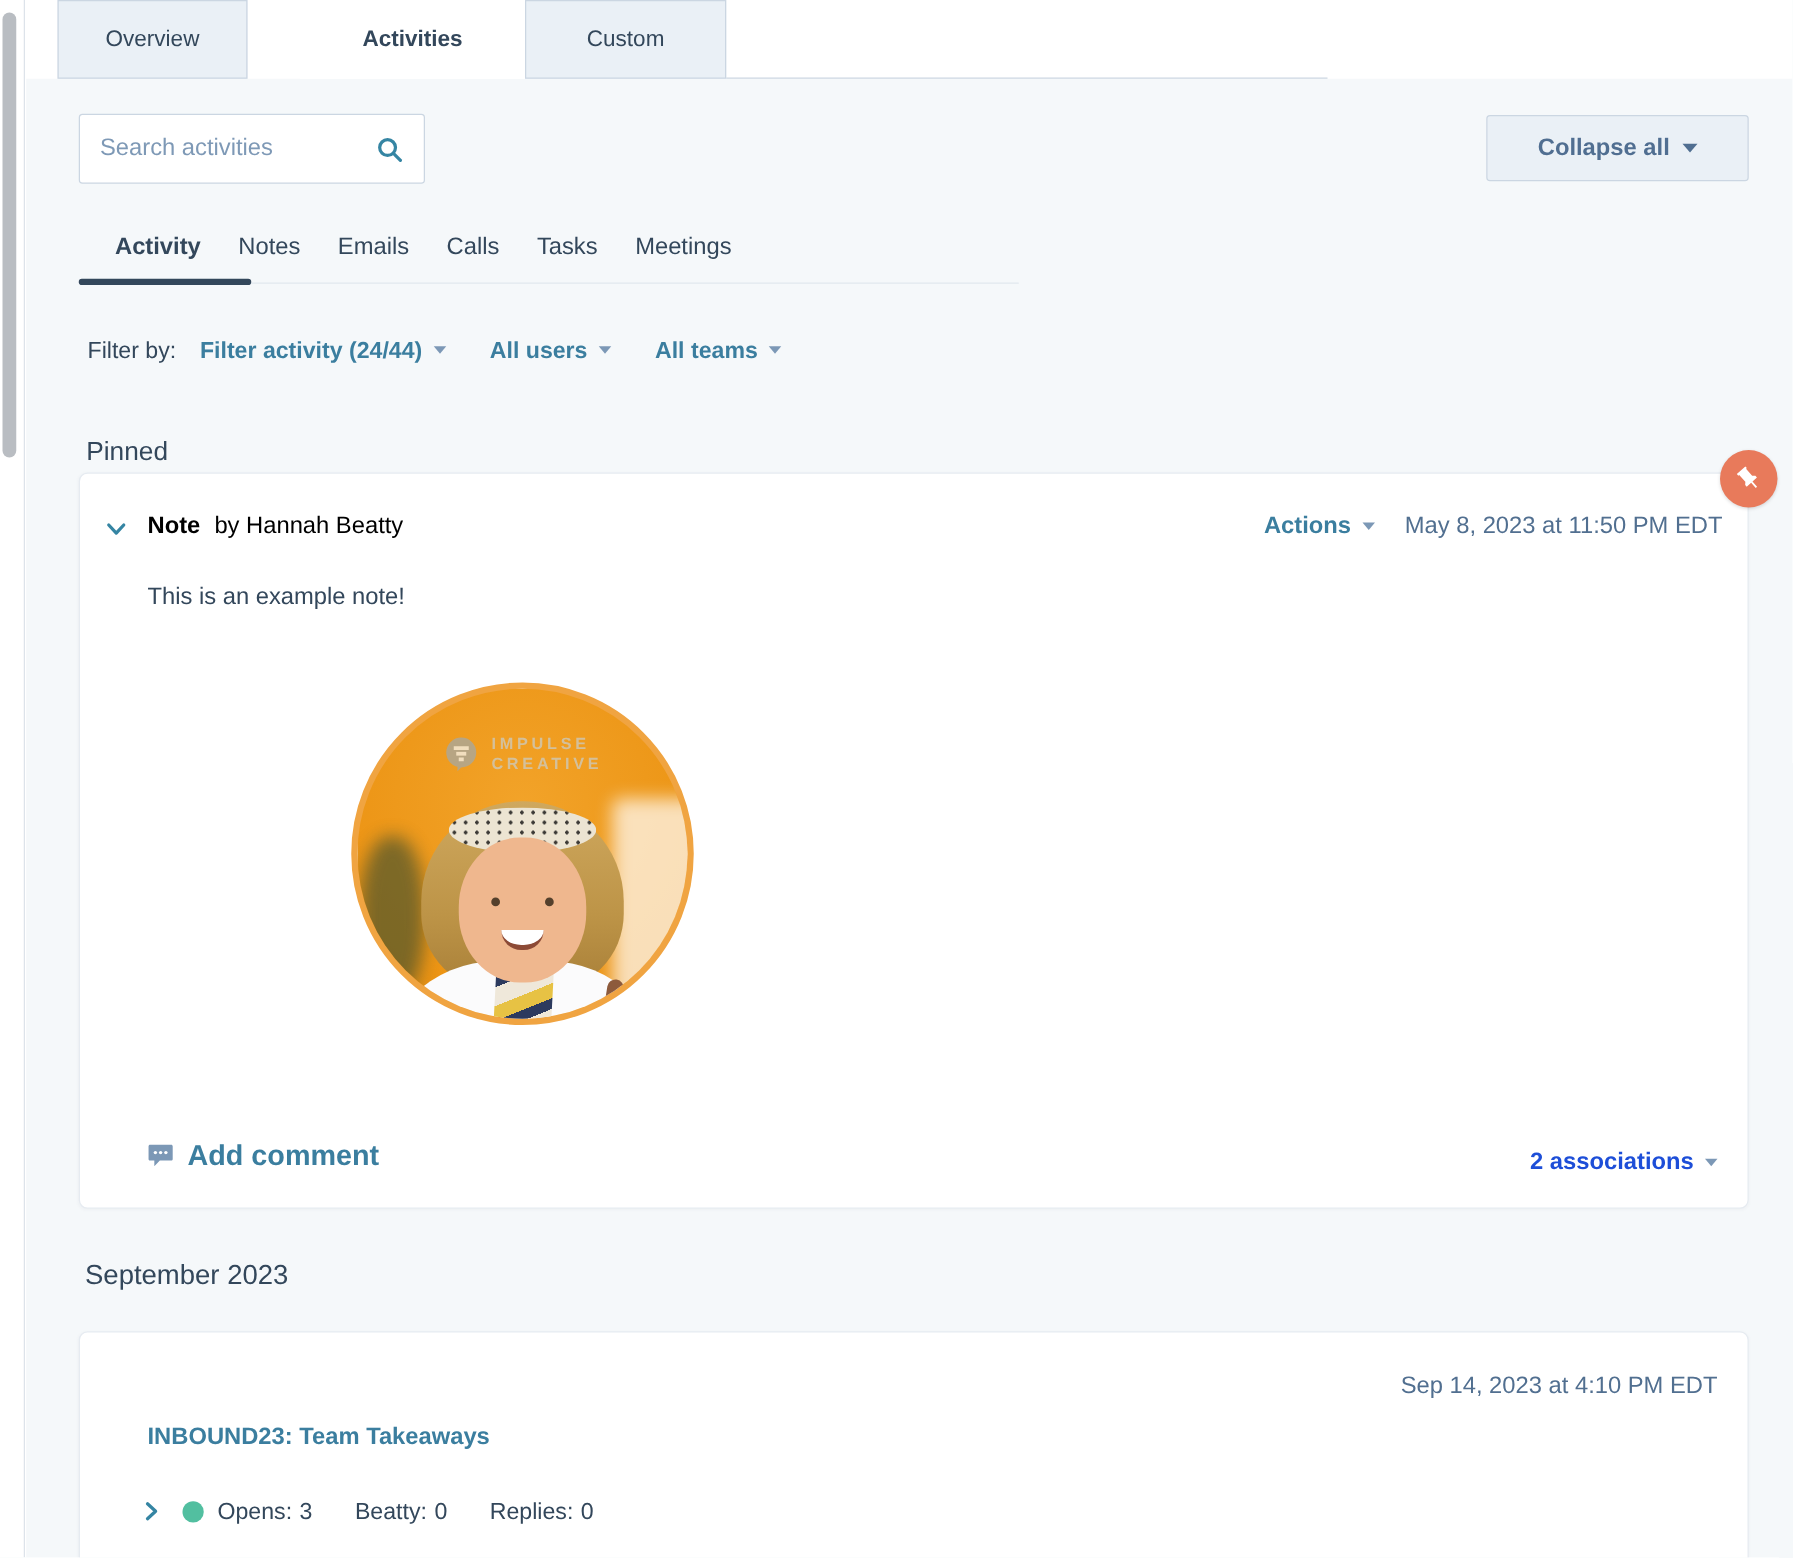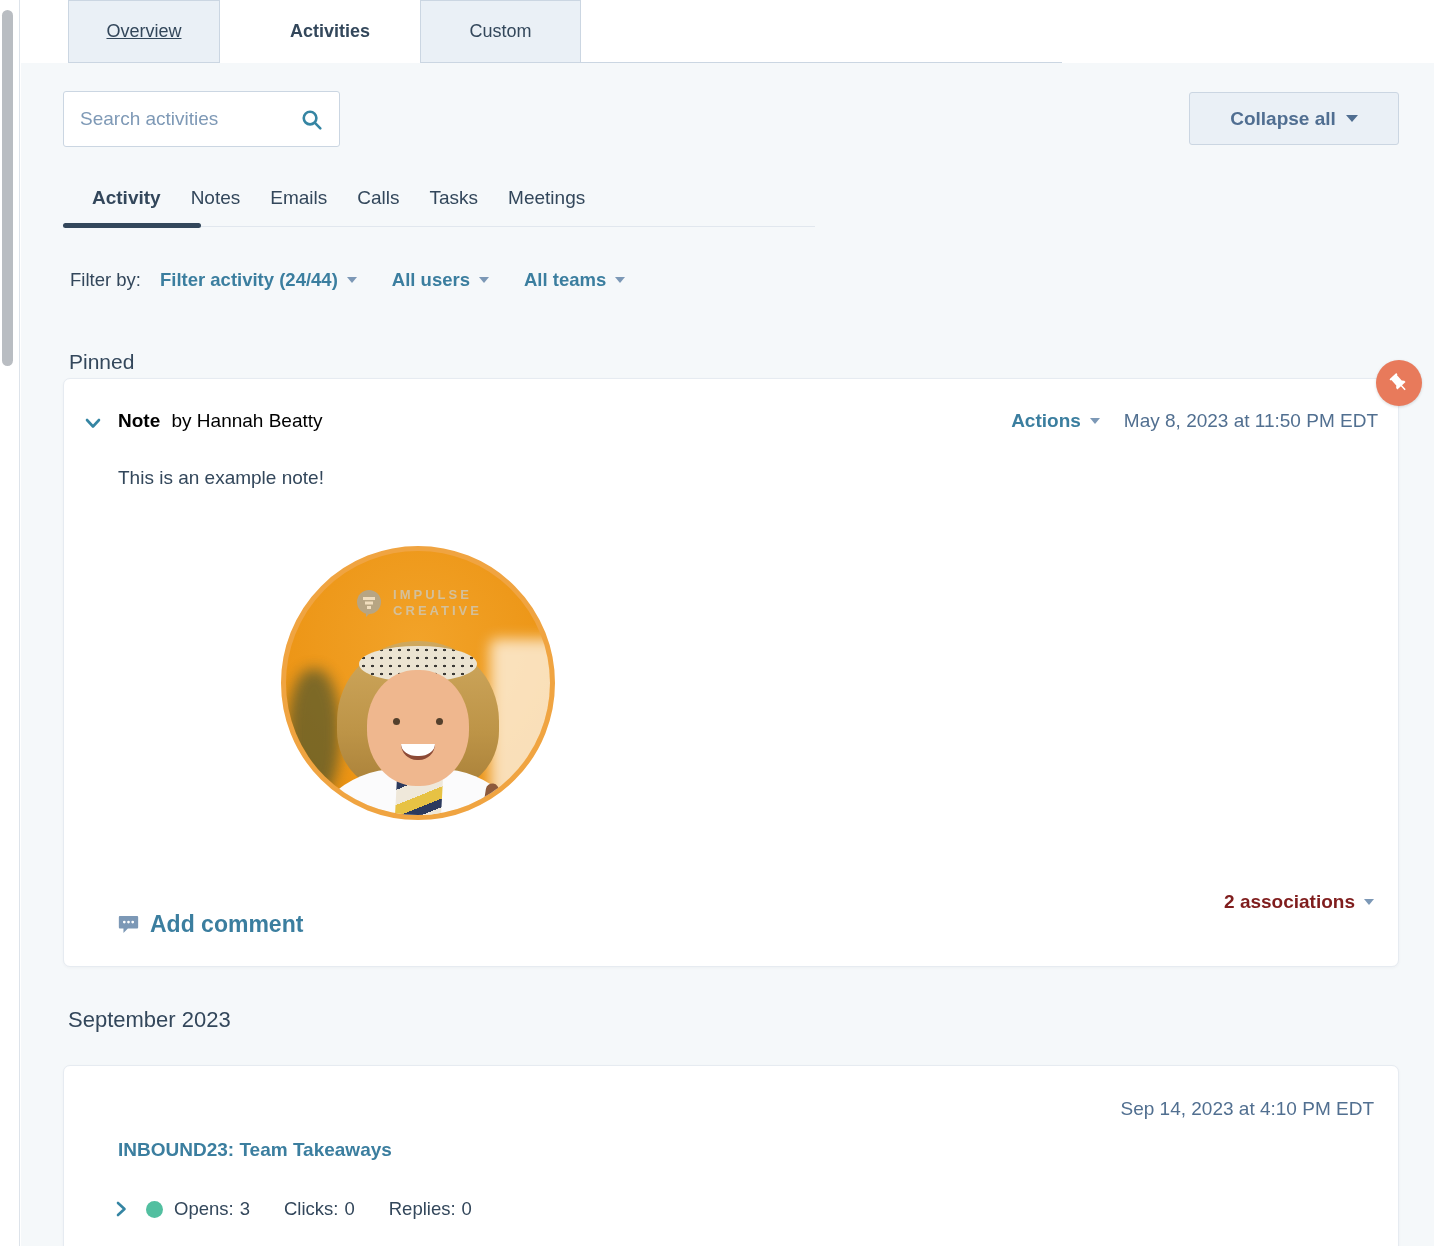--- a/index.html
+++ b/index.html
@@ -17,21 +17,21 @@
   .scroll-track { position:absolute; left:0; top:0; width:20px; height:1246px; background:#fff; border-right:1px solid #dde3ea; z-index:8; }
   .scroll-thumb { position:absolute; left:2px; top:10px; width:11px; height:356px; background:#b9bdc2; border-radius:7px; }
 
   
   .content-bg { position:absolute; left:21px; top:63px; right:0; bottom:0; background:#f5f8fa; }
 
   
   .top-tab { position:absolute; top:0; height:63px; display:flex; align-items:center; justify-content:center;
              font-size:18px; color:#33475b; background:#eaf0f6; border:1px solid #cbd6e2; cursor:pointer; }
   .top-tab.active { background:#ffffff; border:none; font-weight:bold; }
-  .tab-overview { left:68px; width:152px;text-decoration:underline; }
+  .tab-overview { left:46px; width:152px; }
   .tab-activities { left:240px; width:180px; }
   .tab-custom { left:420px; width:161px; }
   .tab-row-line { position:absolute; left:581px; top:62px; width:481px; height:1px; background:#cbd6e2; }
 
   
   .search-box { position:absolute; left:63px; top:91px; width:277px; height:56px; background:#fff;
                 border:1px solid #cbd6e2; border-radius:3px; display:flex; align-items:center; padding:0 16px; }
   .search-box input { flex:1; border:none; outline:none; font-size:19px; color:#33475b; background:transparent;
                       font-family:"Liberation Sans",sans-serif; min-width:0; }
   .search-box input::placeholder { color:#7e99b6; }
@@ -97,22 +97,22 @@
   .mouth { position:absolute; left:50%; top:74px; transform:translateX(-50%); width:34px; height:16px;
            border-bottom:4px solid #8c4a36; border-radius:0 0 20px 20px; background:#fff; }
   .blouse { position:absolute; left:50%; top:218px; transform:translateX(-50%); width:232px; height:120px;
             background:#fbfbfc; border-radius:95px 95px 0 0; }
   .scarf { position:absolute; left:50%; top:219px; transform:translateX(-50%) rotate(3deg); width:46px; height:92px; border-radius:10px;
            background:repeating-linear-gradient(155deg, #e7c244 0 11px, #2c3a5e 11px 19px, #efe8da 19px 33px); }
   .strap { position:absolute; right:58px; top:232px; width:13px; height:100px; background:#8d5a3c; border-radius:7px; transform:rotate(9deg); }
 
   .note-footer-left { position:absolute; left:54px; top:532px; display:flex; align-items:center; gap:11px; cursor:pointer; }
   .add-comment-label { color:#3b7e9f; font-weight:bold; font-size:23px; }
-  .associations { position:absolute; right:24px; top:512px; display:flex; align-items:center; gap:9px;
-                  color:#7f1d1d; font-weight:bold; font-size:19px; cursor:pointer; }
+  .associations { position:absolute; right:24px; top:540px; display:flex; align-items:center; gap:9px;
+                  color:#1d4ed8; font-weight:bold; font-size:19px; cursor:pointer; }
 
   .month-heading { position:absolute; left:68px; top:1007px; font-size:22px; color:#33475b; }
 
   .email-title-row { position:absolute; left:54px; top:31px; font-size:19px; color:#33475b; }
   .email-title { font-weight:bold; }
   .email-subtitle { margin-left:6px; }
   .email-timestamp { position:absolute; right:24px; top:32px; }
   .email-link { position:absolute; left:54px; top:73px; font-size:19px; font-weight:bold; color:#3b7e9f; cursor:pointer; }
   .email-stats { position:absolute; left:52px; top:132px; display:flex; align-items:center; font-size:18.5px; color:#33475b; }
   .stats-chevron { display:flex; margin-right:19px; cursor:pointer; }
@@ -269,21 +269,21 @@
         <svg width="11" height="16" viewBox="0 0 11 16" fill="none" stroke="#3585a3" stroke-width="2.6" stroke-linecap="round" stroke-linejoin="round">
           <polyline points="2,2 8.5,8 2,14"></polyline>
         </svg>
       </span>
       <span class="status-dot"></span>
       <span class="stat">
         <span>Opens:</span>
           <span>3</span>
       </span>
       <span class="stat">
-        <span>Clicks:</span>
+        <span>Beatty:</span>
           <span>0</span>
       </span>
       <span class="stat">
         <span>Replies:</span>
           <span>0</span>
       </span>
     </div>
   </div>
 
 </div>

